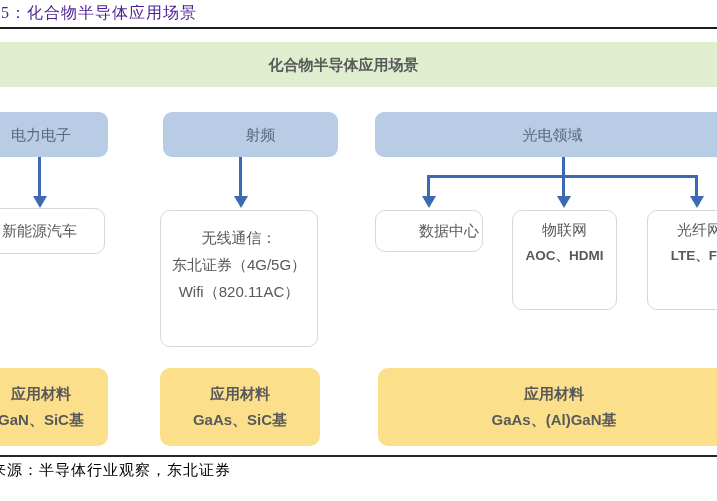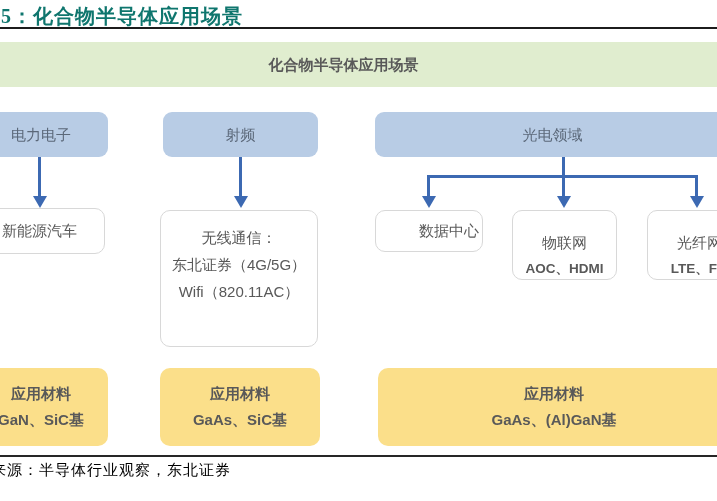--- a/index.html
+++ b/index.html
@@ -3,46 +3,46 @@
 <meta charset="utf-8">
 <style>
   html,body{margin:0;padding:0;background:#ffffff;}
   .stage{
     position:relative;width:717px;height:501px;overflow:hidden;background:#ffffff;
     font-family:"Liberation Sans","DejaVu Sans",sans-serif;
   }
   .abs{position:absolute;}
   
   .fig-title{left:1px;top:3px;font-family:"Liberation Serif","DejaVu Serif",serif;
-    font-weight:bold;font-size:20px;color:#0f766e;letter-spacing:1px;white-space:nowrap;}
+    font-weight:normal;font-size:16px;color:#4c1d95;letter-spacing:1px;white-space:nowrap;}
   .top-rule{left:0;top:27px;width:717px;height:2px;background:#1c1c1c;}
   .bottom-rule{left:0;top:455px;width:717px;height:2px;background:#262626;}
   .source{left:-9px;top:461px;font-family:"Liberation Serif","DejaVu Serif",serif;
     font-size:15px;color:#000;white-space:nowrap;letter-spacing:1px;}
   
   .hdr{left:-40px;top:42px;width:767px;height:45px;background:#e0edcf;border-radius:6px;
     text-align:center;line-height:45px;font-size:15px;font-weight:bold;color:#595959;}
   
   .cat{top:112px;height:45px;background:#b8cce5;border-radius:9px;text-align:center;
     line-height:45px;font-size:15px;color:#5b6879;}
   .cat1{left:-26px;width:134px;}
-  .cat2{left:163px;width:155px;}
+  .cat2{left:163px;width:155px;padding-left:20px;}
   .cat3{left:375px;width:355px;}
   
   .stem{width:3px;background:#3c69b2;}
   .head{width:0;height:0;border-left:7px solid transparent;border-right:7px solid transparent;
     border-top:12px solid #3c69b2;}
   
   .app{background:#ffffff;border:1.5px solid #d8d8d8;border-radius:10px;color:#595959;
     font-size:15px;text-align:center;box-sizing:border-box;}
   .app1{left:-26px;top:208px;width:131px;height:46px;line-height:43px;}
   .app2{left:160px;top:210px;width:158px;height:137px;padding-top:13px;}
   .app2 div{line-height:27px;}
   .app3{left:375px;top:210px;width:108px;height:42px;line-height:39px;padding-left:40px;}
-  .app45{top:210px;height:70px;padding-top:19px;}
+  .app45{top:210px;height:100px;padding-top:6px;}
   .app45 div{line-height:26px;}
   .app4{left:512px;width:105px;}
   .app5{left:647px;width:120px;}
   .sub{font-size:13.5px;font-weight:bold;}
   
   .mat{top:368px;height:78px;background:#fbdf8a;border-radius:10px;color:#595959;
     font-size:15px;font-weight:600;text-align:center;box-sizing:border-box;padding-top:13px;}
   .mat div{line-height:26px;}
   .mat1{left:-26px;width:134px;}
   .mat2{left:160px;width:160px;}

